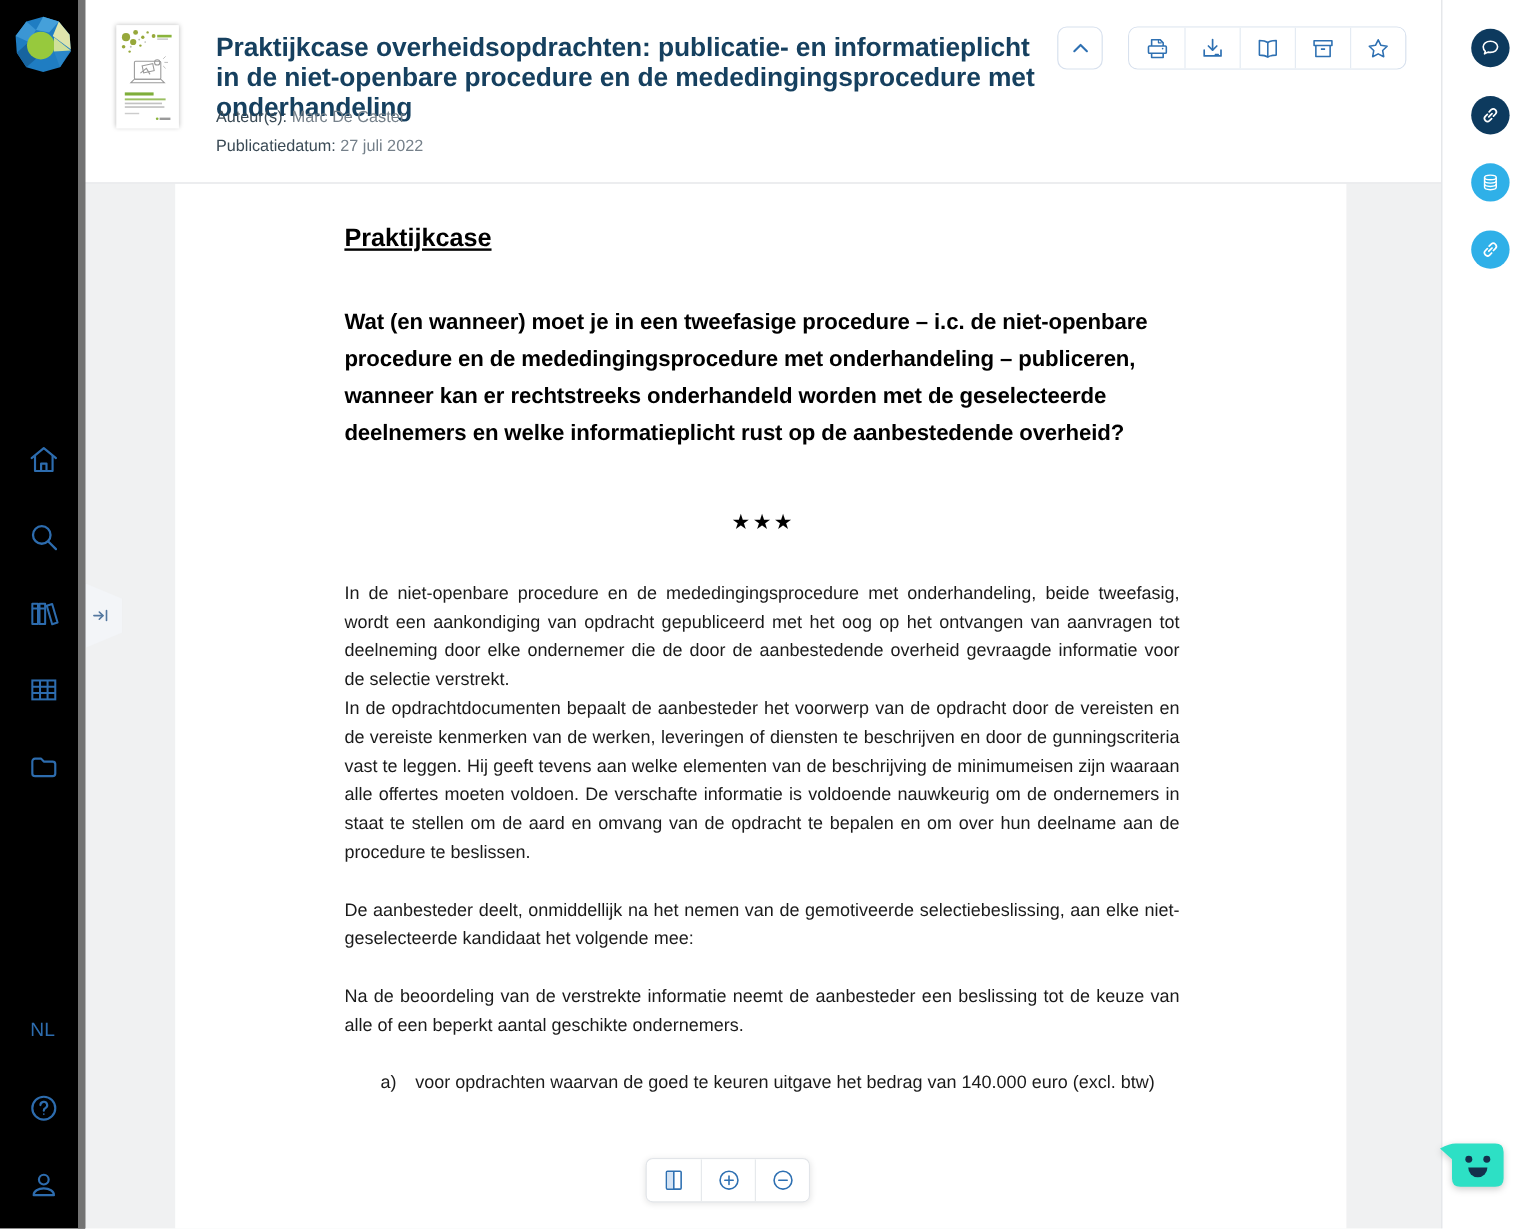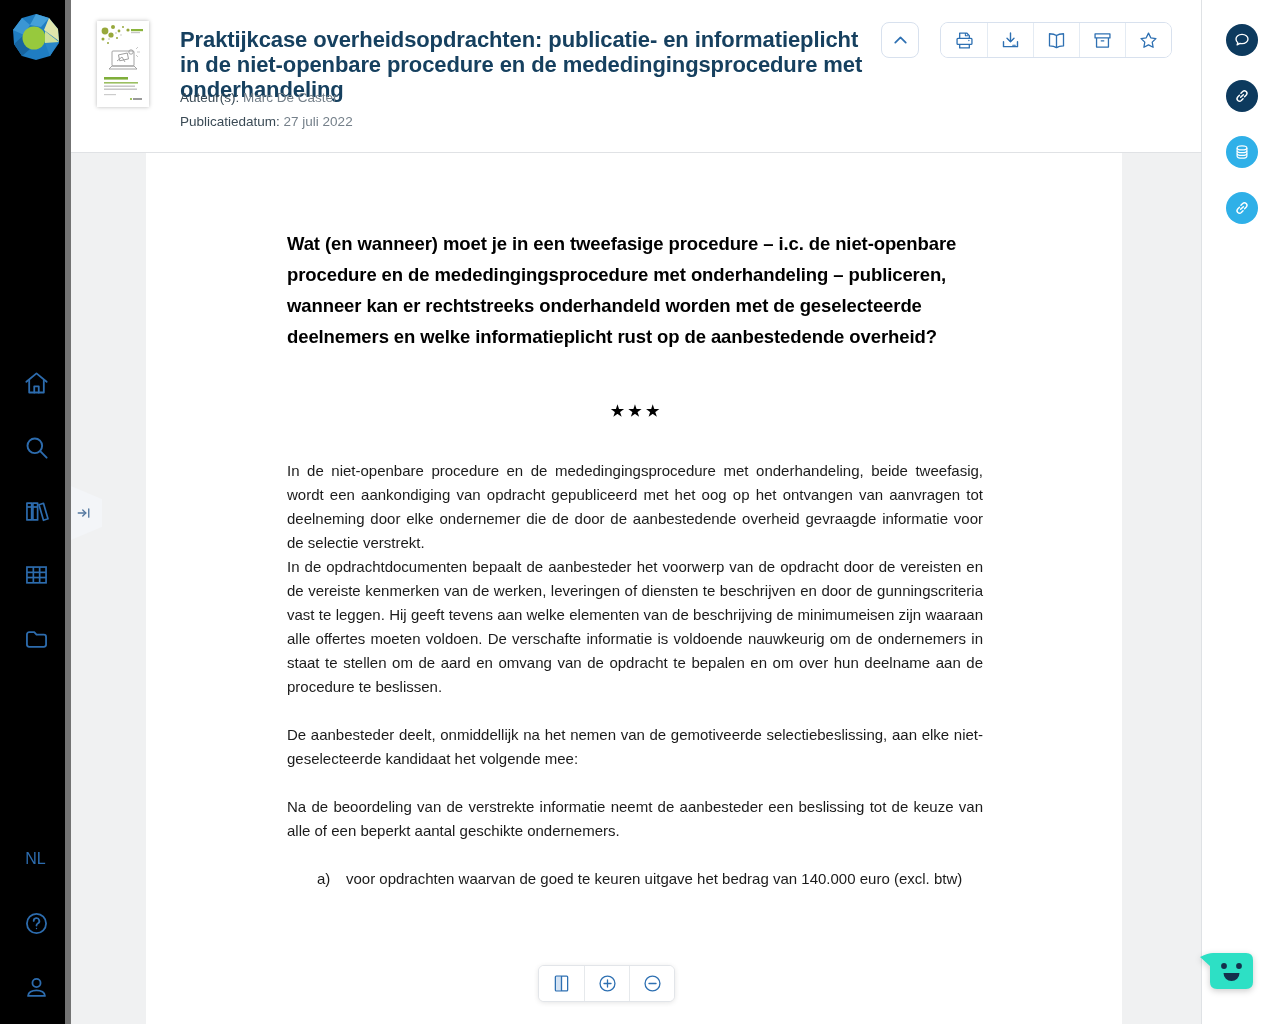--- a/index.html
+++ b/index.html
@@ -286,20 +286,21 @@
         <path d="M10.2 13.8l3.6-3.6"></path>
         <path d="M8.6 11l-2.3 2.3a3.4 3.4 0 0 0 4.8 4.8l2.3-2.3"></path>
         <path d="M15.4 13l2.3-2.3a3.4 3.4 0 0 0-4.8-4.8L10.6 8.2"></path>
       </svg>
     </div>
   </div>
 
   <div class="content">
     <div class="page">
       <div class="doc">
+        <div class="doc-heading">Praktijkcase</div>
         <div class="doc-question">Wat (en wanneer) moet je in een tweefasige procedure – i.c. de niet-openbare procedure en de mededingingsprocedure met onderhandeling – publiceren, wanneer kan er rechtstreeks onderhandeld worden met de geselecteerde deelnemers en welke informatieplicht rust op de aanbestedende overheid?</div>
         <div class="doc-sep">★ ★ ★</div>
         <div class="doc-body">
           <p>In de niet-openbare procedure en de mededingingsprocedure met onderhandeling, beide tweefasig, wordt een aankondiging van opdracht gepubliceerd met het oog op het ontvangen van aanvragen tot deelneming door elke ondernemer die de door de aanbestedende overheid gevraagde informatie voor de selectie verstrekt.</p>
           <p>In de opdrachtdocumenten bepaalt de aanbesteder het voorwerp van de opdracht door de vereisten en de vereiste kenmerken van de werken, leveringen of diensten te beschrijven en door de gunningscriteria vast te leggen. Hij geeft tevens aan welke elementen van de beschrijving de minimumeisen zijn waaraan alle offertes moeten voldoen. De verschafte informatie is voldoende nauwkeurig om de ondernemers in staat te stellen om de aard en omvang van de opdracht te bepalen en om over hun deelname aan de procedure te beslissen.</p>
           <p class="gap">De aanbesteder deelt, onmiddellijk na het nemen van de gemotiveerde selectiebeslissing, aan elke niet-geselecteerde kandidaat het volgende mee:</p>
           <p class="gap">Na de beoordeling van de verstrekte informatie neemt de aanbesteder een beslissing tot de keuze van alle of een beperkt aantal geschikte ondernemers.</p>
           <div class="doc-list">
             <span class="marker">a)</span>
             <span class="ltext">voor opdrachten waarvan de goed te keuren uitgave het bedrag van 140.000 euro (excl. btw)</span>

